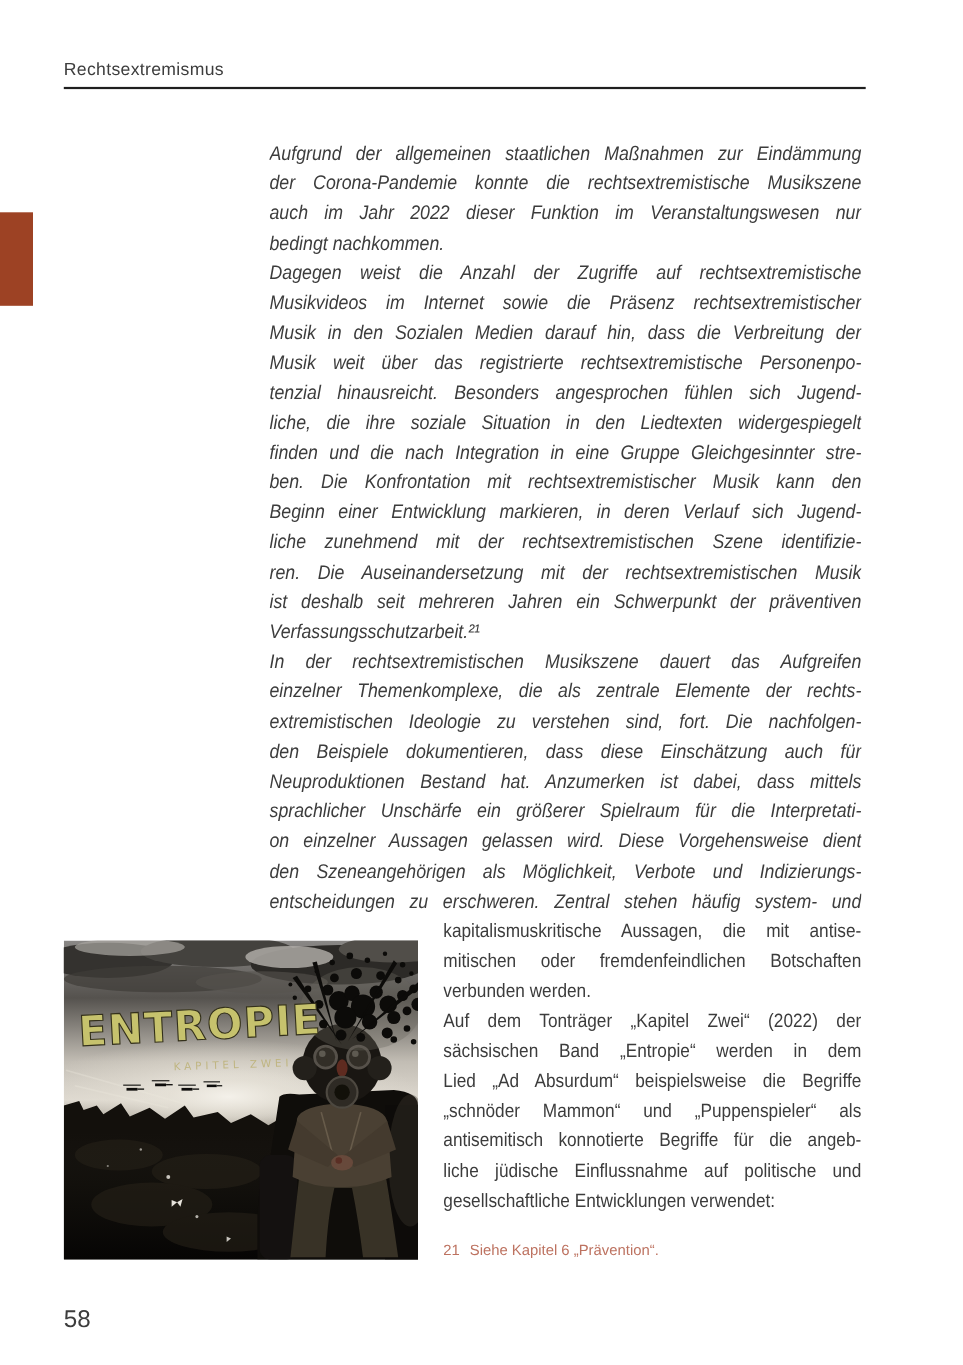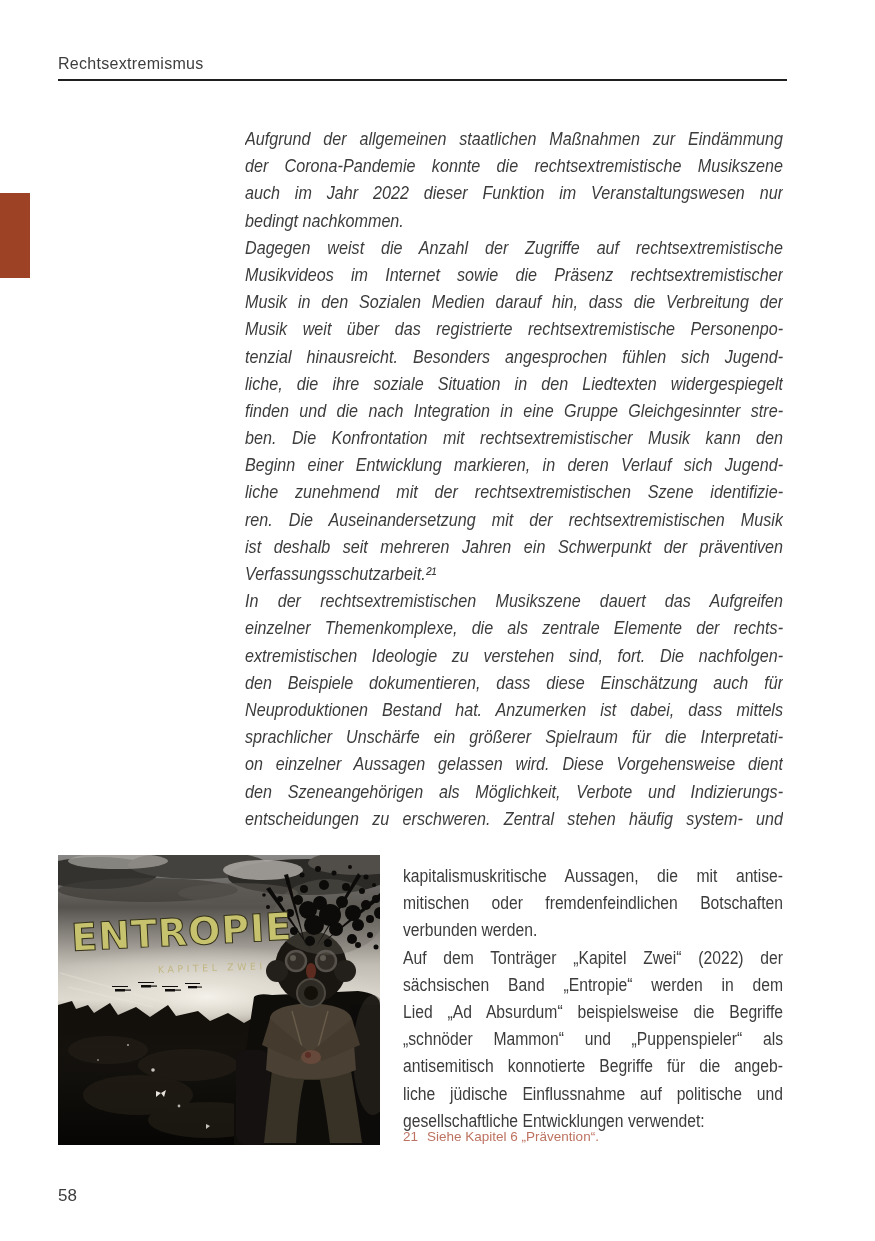--- a/index.html
+++ b/index.html
@@ -35,21 +35,21 @@
     width: 538px;
     font-style: italic;
   }
   .col-full .inner {
     width: 600px;
     transform: scaleX(0.8967);
     transform-origin: left top;
   }
   .col-narrow {
     position: absolute;
-    left: 403px; top: 863px;
+    left: 403px; top: 833px;
     width: 380px;
   }
   .col-narrow .inner {
     width: 424px;
     transform: scaleX(0.8962);
     transform-origin: left top;
   }
   .tline {
     height: 27.2px;
     line-height: 27.2px;
@@ -71,21 +71,21 @@
     position: absolute;
     left: 403px; top: 1128px;
     font-size: 13.5px;
     line-height: 18px;
     text-align: center;
   }
   .footnote .fn-num { margin-right: 9px; }
   .page-number {
     position: absolute;
     left: 58px; top: 1186px;
-    font-size: 17px;
+    font-size: 22px;
     color: #3d3d3d;
   }
 </style>
 </head>
 <body>
 
 <div class="page">
 
   <div class="running-header">Rechtsextremismus</div>
   <div class="header-rule"></div>

